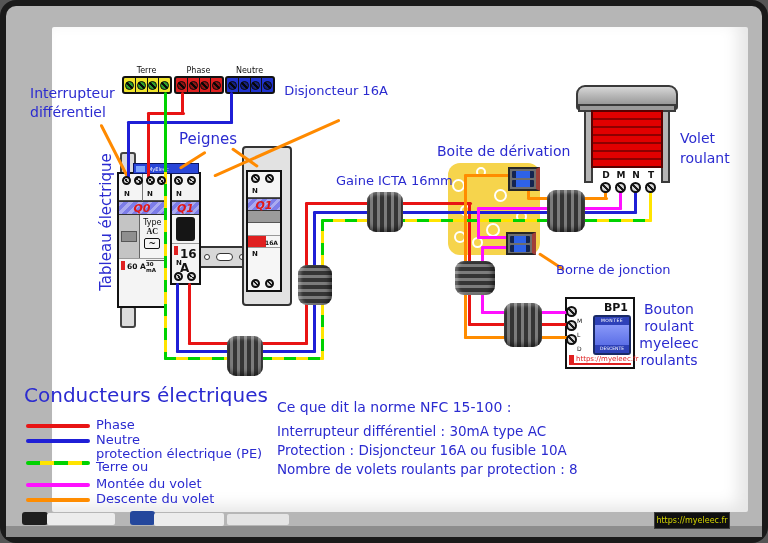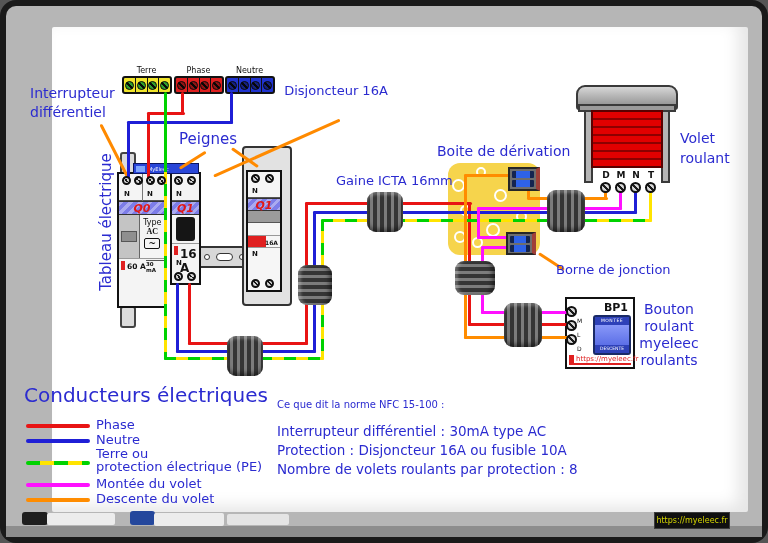--- a/index.html
+++ b/index.html
@@ -307,29 +307,29 @@
     <div>roulants</div>
   </div>
 
   <div class="abs lbl" style="left:24px;top:383px;font-size:20px;">Conducteurs électriques</div>
   <div class="abs" style="left:26px;top:424px;width:64px;height:4px;border-radius:2px;background:#e81414;z-index:30;"></div>
   <div class="abs lbl" style="left:96px;top:417px;font-size:13px;">Phase</div>
   <div class="abs" style="left:26px;top:439px;width:64px;height:4px;border-radius:2px;background:#1f1fd6;z-index:30;"></div>
   <div class="abs lbl" style="left:96px;top:432px;font-size:13px;">Neutre</div>
   <div class="abs" style="left:26px;top:461px;width:64px;height:4px;border-radius:2px;background:repeating-linear-gradient(90deg,#00d200 0 14px,#ffe400 14px 28px);z-index:30;"></div>
   <div class="abs lbl" style="left:96px;top:447px;font-size:13px;line-height:13px;">
+    <div>protection électrique (PE)</div>
     <div>Terre ou</div>
-    <div>protection électrique (PE)</div>
   </div>
   <div class="abs" style="left:26px;top:483px;width:64px;height:4px;border-radius:2px;background:#ff10ff;z-index:30;"></div>
   <div class="abs lbl" style="left:96px;top:476px;font-size:13px;">Montée du volet</div>
   <div class="abs" style="left:26px;top:498px;width:64px;height:4px;border-radius:2px;background:#ff8c00;z-index:30;"></div>
   <div class="abs lbl" style="left:96px;top:491px;font-size:13px;">Descente du volet</div>
 
-  <div class="abs lbl" style="left:277px;top:399px;font-size:10px;">Ce que dit la norme NFC 15-100 :</div>
+  <div class="abs lbl" style="left:277px;top:399px;font-size:14px;">Ce que dit la norme NFC 15-100 :</div>
   <div class="abs lbl" style="left:277px;top:422px;font-size:13.5px;line-height:19px;">
     <div>Interrupteur différentiel : 30mA type AC</div>
     <div>Protection : Disjoncteur 16A ou fusible 10A</div>
     <div>Nombre de volets roulants par protection : 8</div>
   </div>
 
   <div class="abs traybar"></div>
   <div class="abs" style="left:22px;top:512px;width:26px;height:13px;background:#1e1e1e;border-radius:3px;z-index:60;"></div>
   <div class="abs" style="left:47px;top:513px;width:68px;height:12px;background:#ececec;border-radius:2px;z-index:60;"></div>
   <div class="abs" style="left:130px;top:511px;width:25px;height:14px;background:#24479c;border-radius:3px;z-index:60;"></div>

